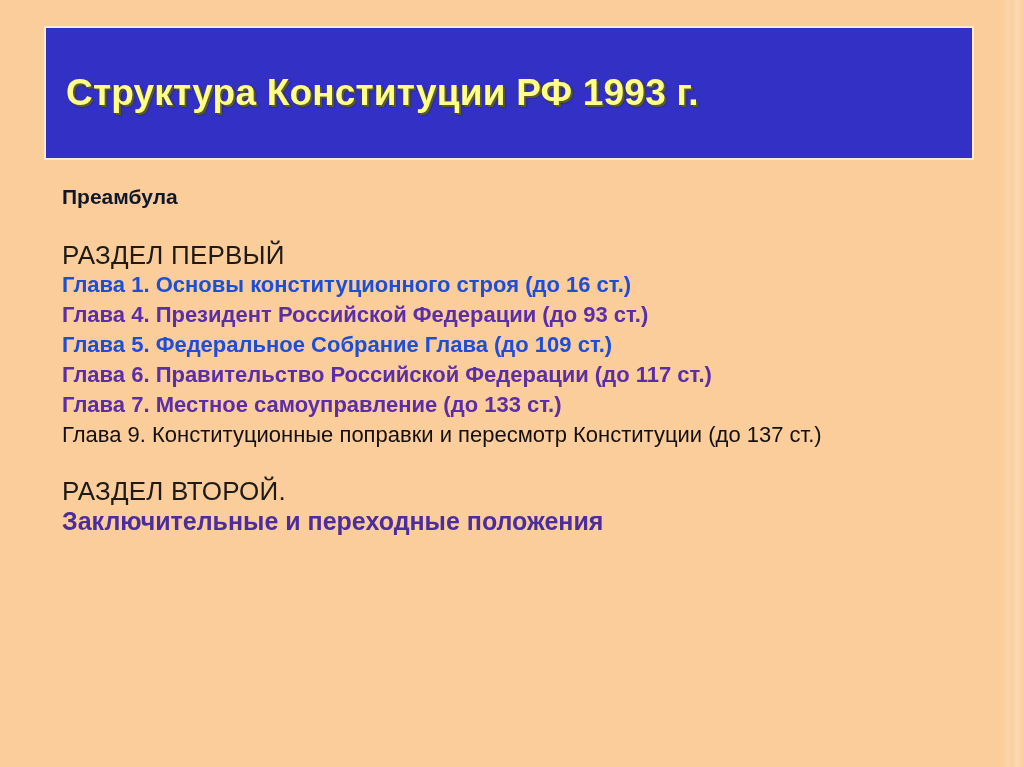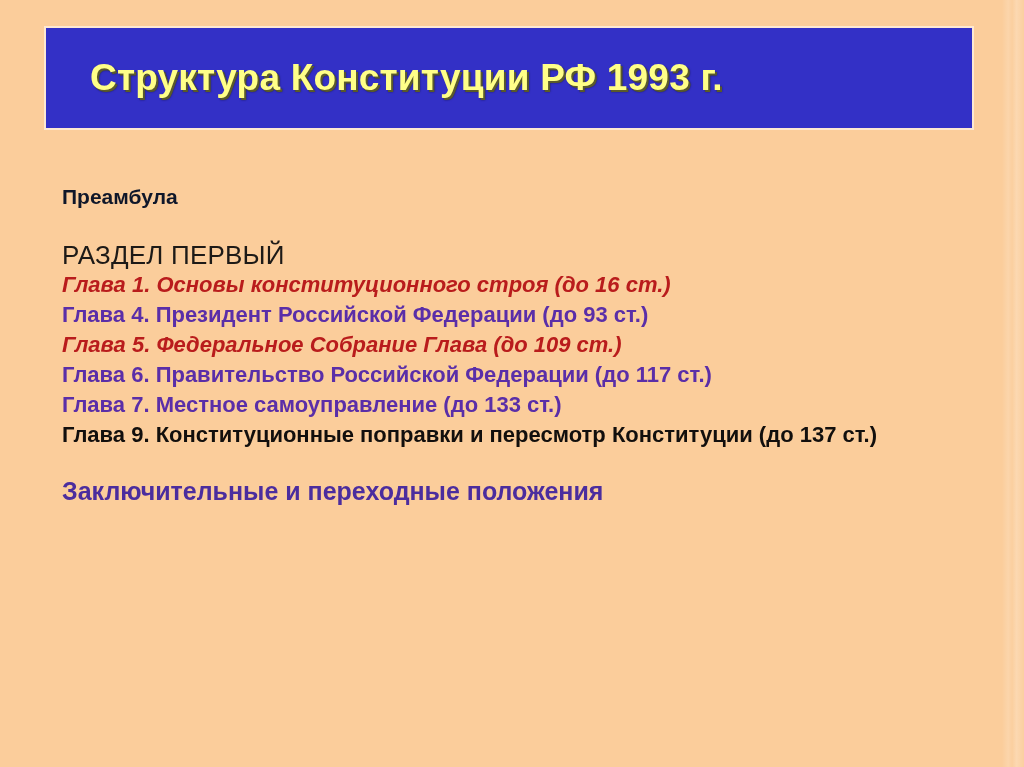--- a/index.html
+++ b/index.html
@@ -31,27 +31,26 @@
         rgba(255,255,255,0.05) 100%);
     pointer-events: none;
   }
 
   
   #title-banner {
     position: absolute;
     left: 46px;
     top: 28px;
     width: 926px;
-    height: 100px;
+    height: 130px;
     background: #3330c6;
     box-shadow: 0 0 0 2px rgba(255,255,255,0.55);
     box-sizing: border-box;
     display: flex;
     align-items: center;
-    padding-left: 24px;
   }
   #title-text {
     color: #ffff88;
     font-size: 37px;
     font-weight: bold;
     letter-spacing: 0.2px;
     padding-left: 20px;
     white-space: nowrap;
     text-shadow:
        2px 2px 0 #5a5a2a,
@@ -83,26 +82,26 @@
     line-height: 30px;
     letter-spacing: 0.2px;
   }
 
   .chapter {
     font-size: 22px;
     font-weight: bold;
     line-height: 30px;
     white-space: nowrap;
   }
-  .chapter.dark  { color: #b91c1c; font-style: italic; }
+  .chapter.dark  { color: #1d4ed8; }
   .chapter.plum  { color: #5a2ea8; }
 
   .chapter-wrap {
     font-size: 22px;
-    font-weight: bold;
+    font-weight: normal;
     color: #120f0d;
     line-height: 30px;
     white-space: normal;
     width: 915px;
     padding-left: 30px;
     text-indent: -30px;
   }
 
   .closing {
     font-size: 25px;
@@ -139,19 +138,20 @@
 
     <div class="chapter plum">Глава 6. Правительство Российской Федерации (до 117 ст.)</div>
 
 
     <div class="chapter plum">Глава 7. Местное самоуправление (до 133 ст.)</div>
 
     <div class="chapter-wrap">Глава 9. Конституционные поправки и пересмотр Конституции (до 137 ст.)</div>
 
     <div class="spacer-md"></div>
 
+    <div class="razdel">РАЗДЕЛ ВТОРОЙ.</div>
 
     <div class="closing">Заключительные и переходные положения</div>
 
   </div>
 
   <div id="slide-edge-light"></div>
 </div>
 
 </body></html>

